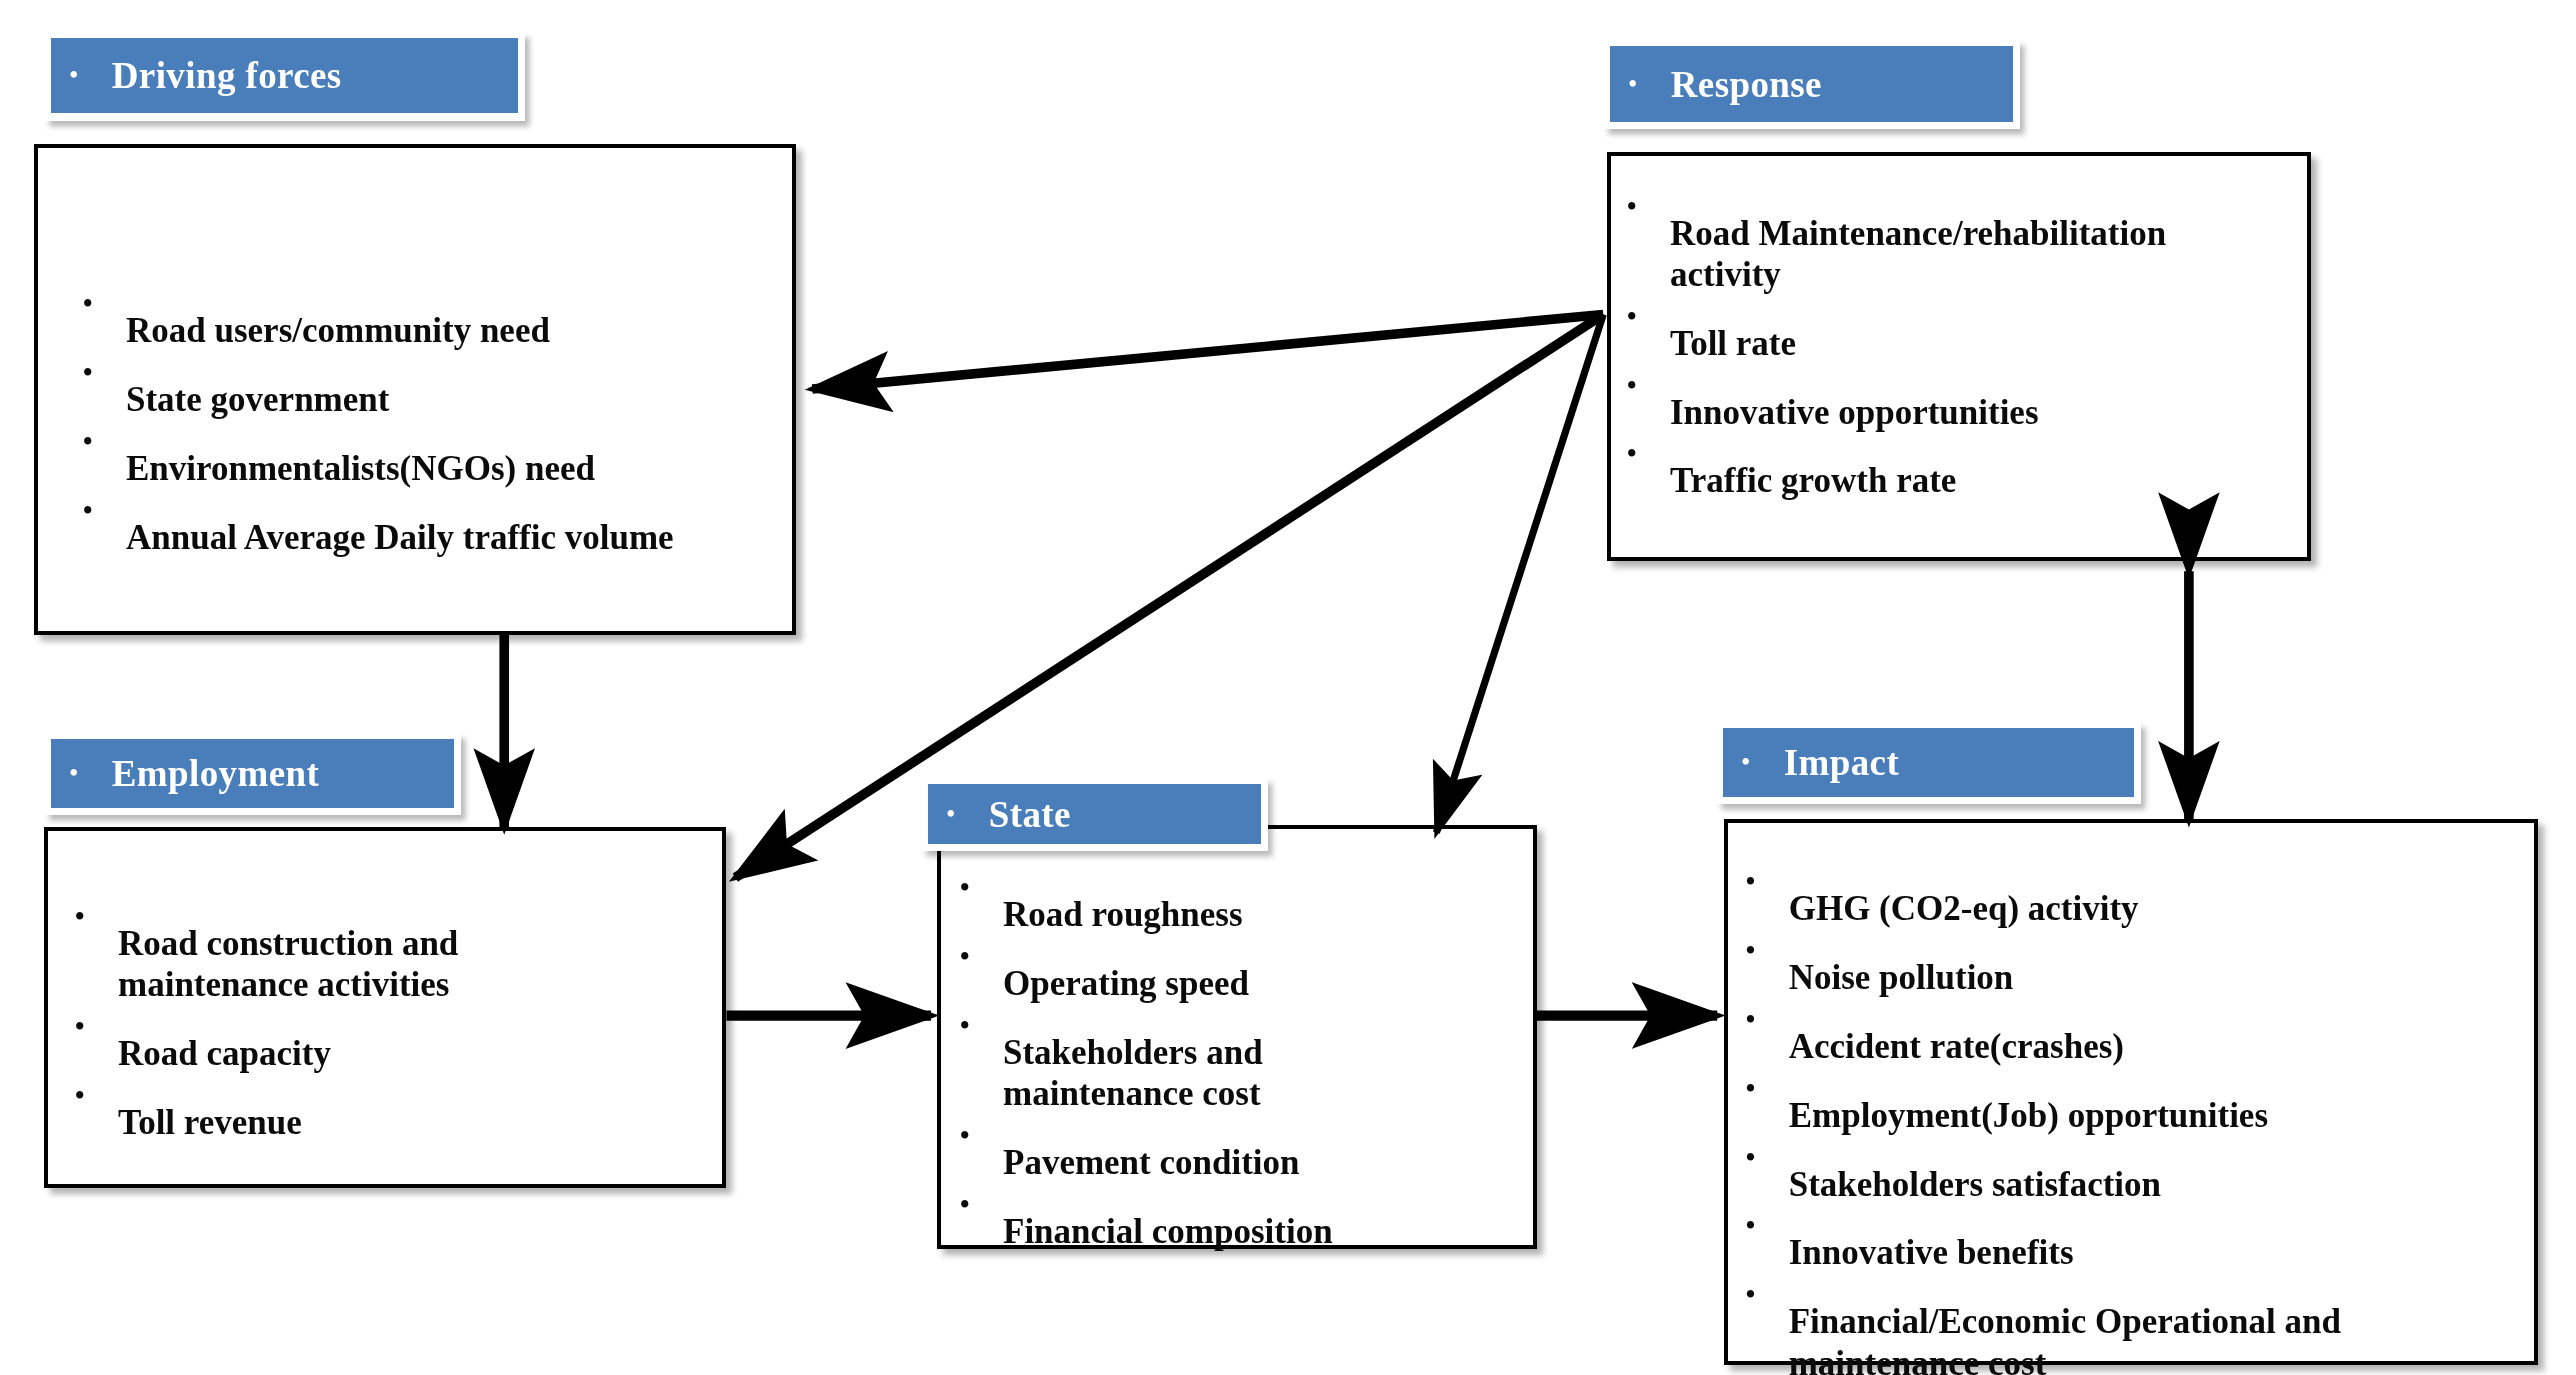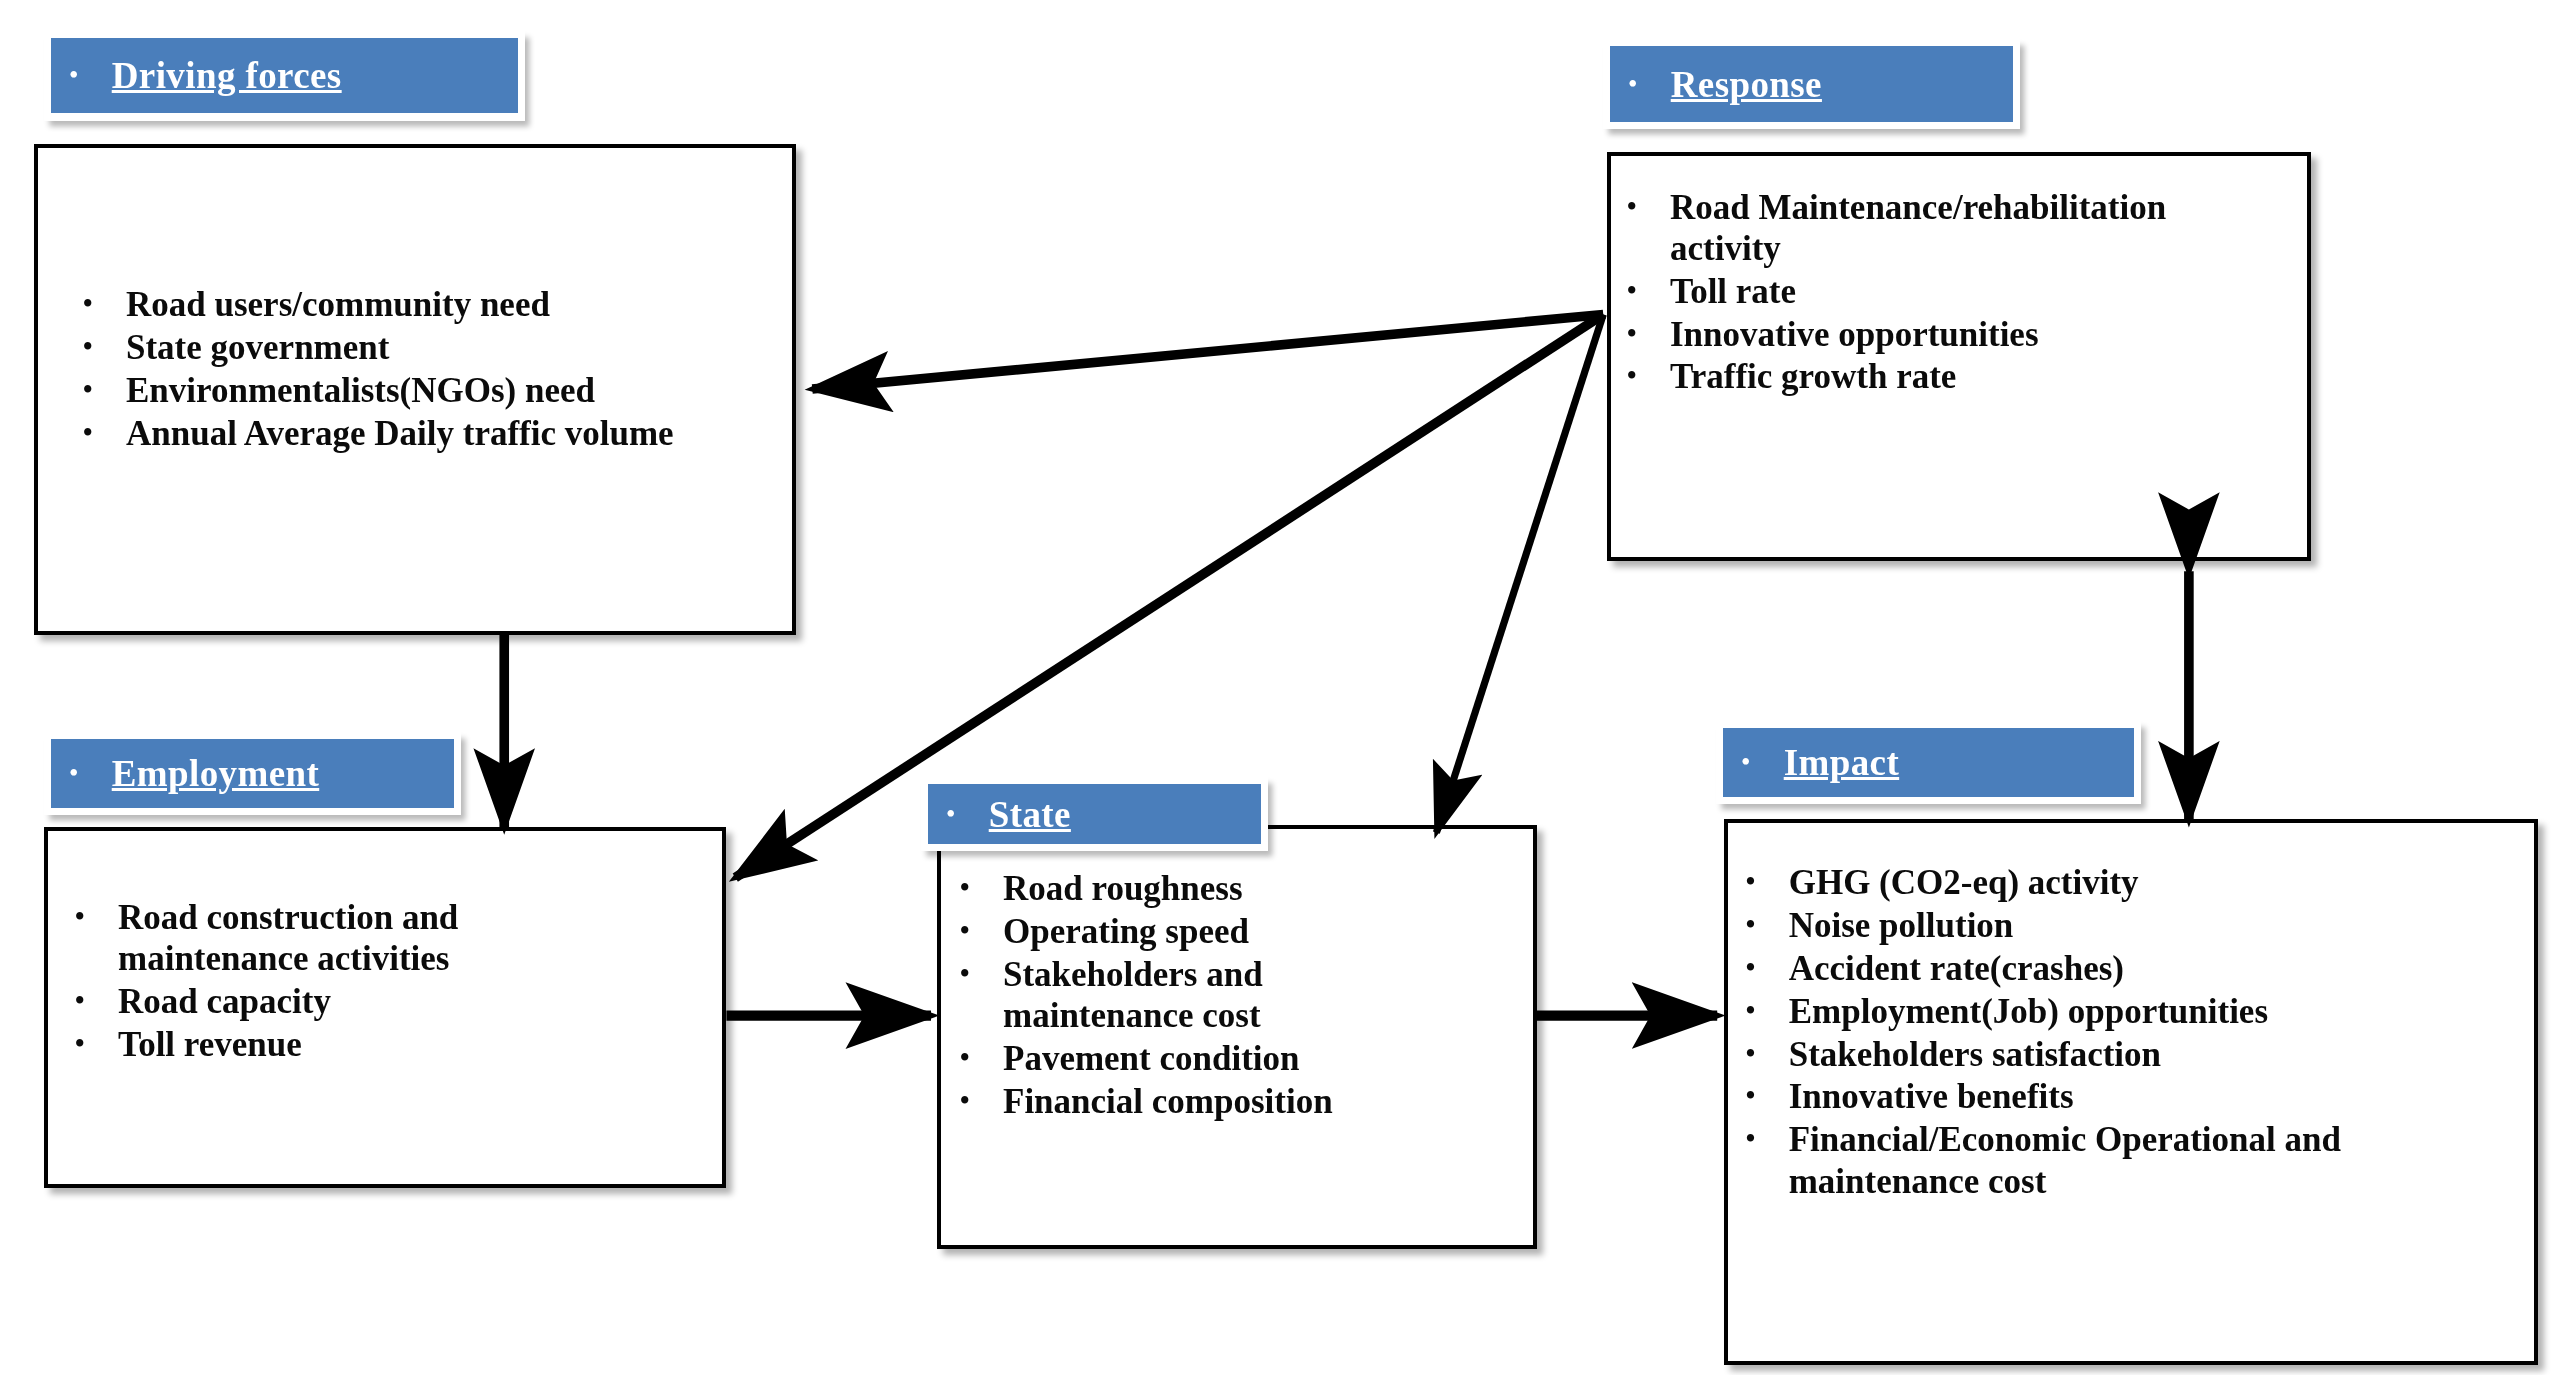--- a/index.html
+++ b/index.html
@@ -41,21 +41,20 @@
     margin-right: 6.4px;
     display: inline-block;
   }
   .tab-label {
     color: #ffffff;
     font-weight: bold;
     font-size: 37px;
     letter-spacing: 0.4px;
     white-space: nowrap;
     margin-left: 27px;
-    text-decoration: underline;
   }
 
   
   .box {
     position: absolute;
     background: #ffffff;
     border: 4px solid #000000;
     box-sizing: border-box;
     box-shadow: 5.6px 6.4px 6.4px rgba(0,0,0,0.30);
     z-index: 3;
@@ -79,20 +78,21 @@
   .li-bullet {
     flex: 0 0 auto;
     width: 43px;
     text-align: left;
     font-size: 27px;
     line-height: 1.45;
     color: #0b0b0b;
   }
   .li-text {
     flex: 1 1 auto;
+    margin-top: 26px;
   }
 
   
   #arrows {
     position: absolute;
     left: 0; top: 0;
     width: 2576px;
     height: 1375px;
     z-index: 4;
     pointer-events: none;

